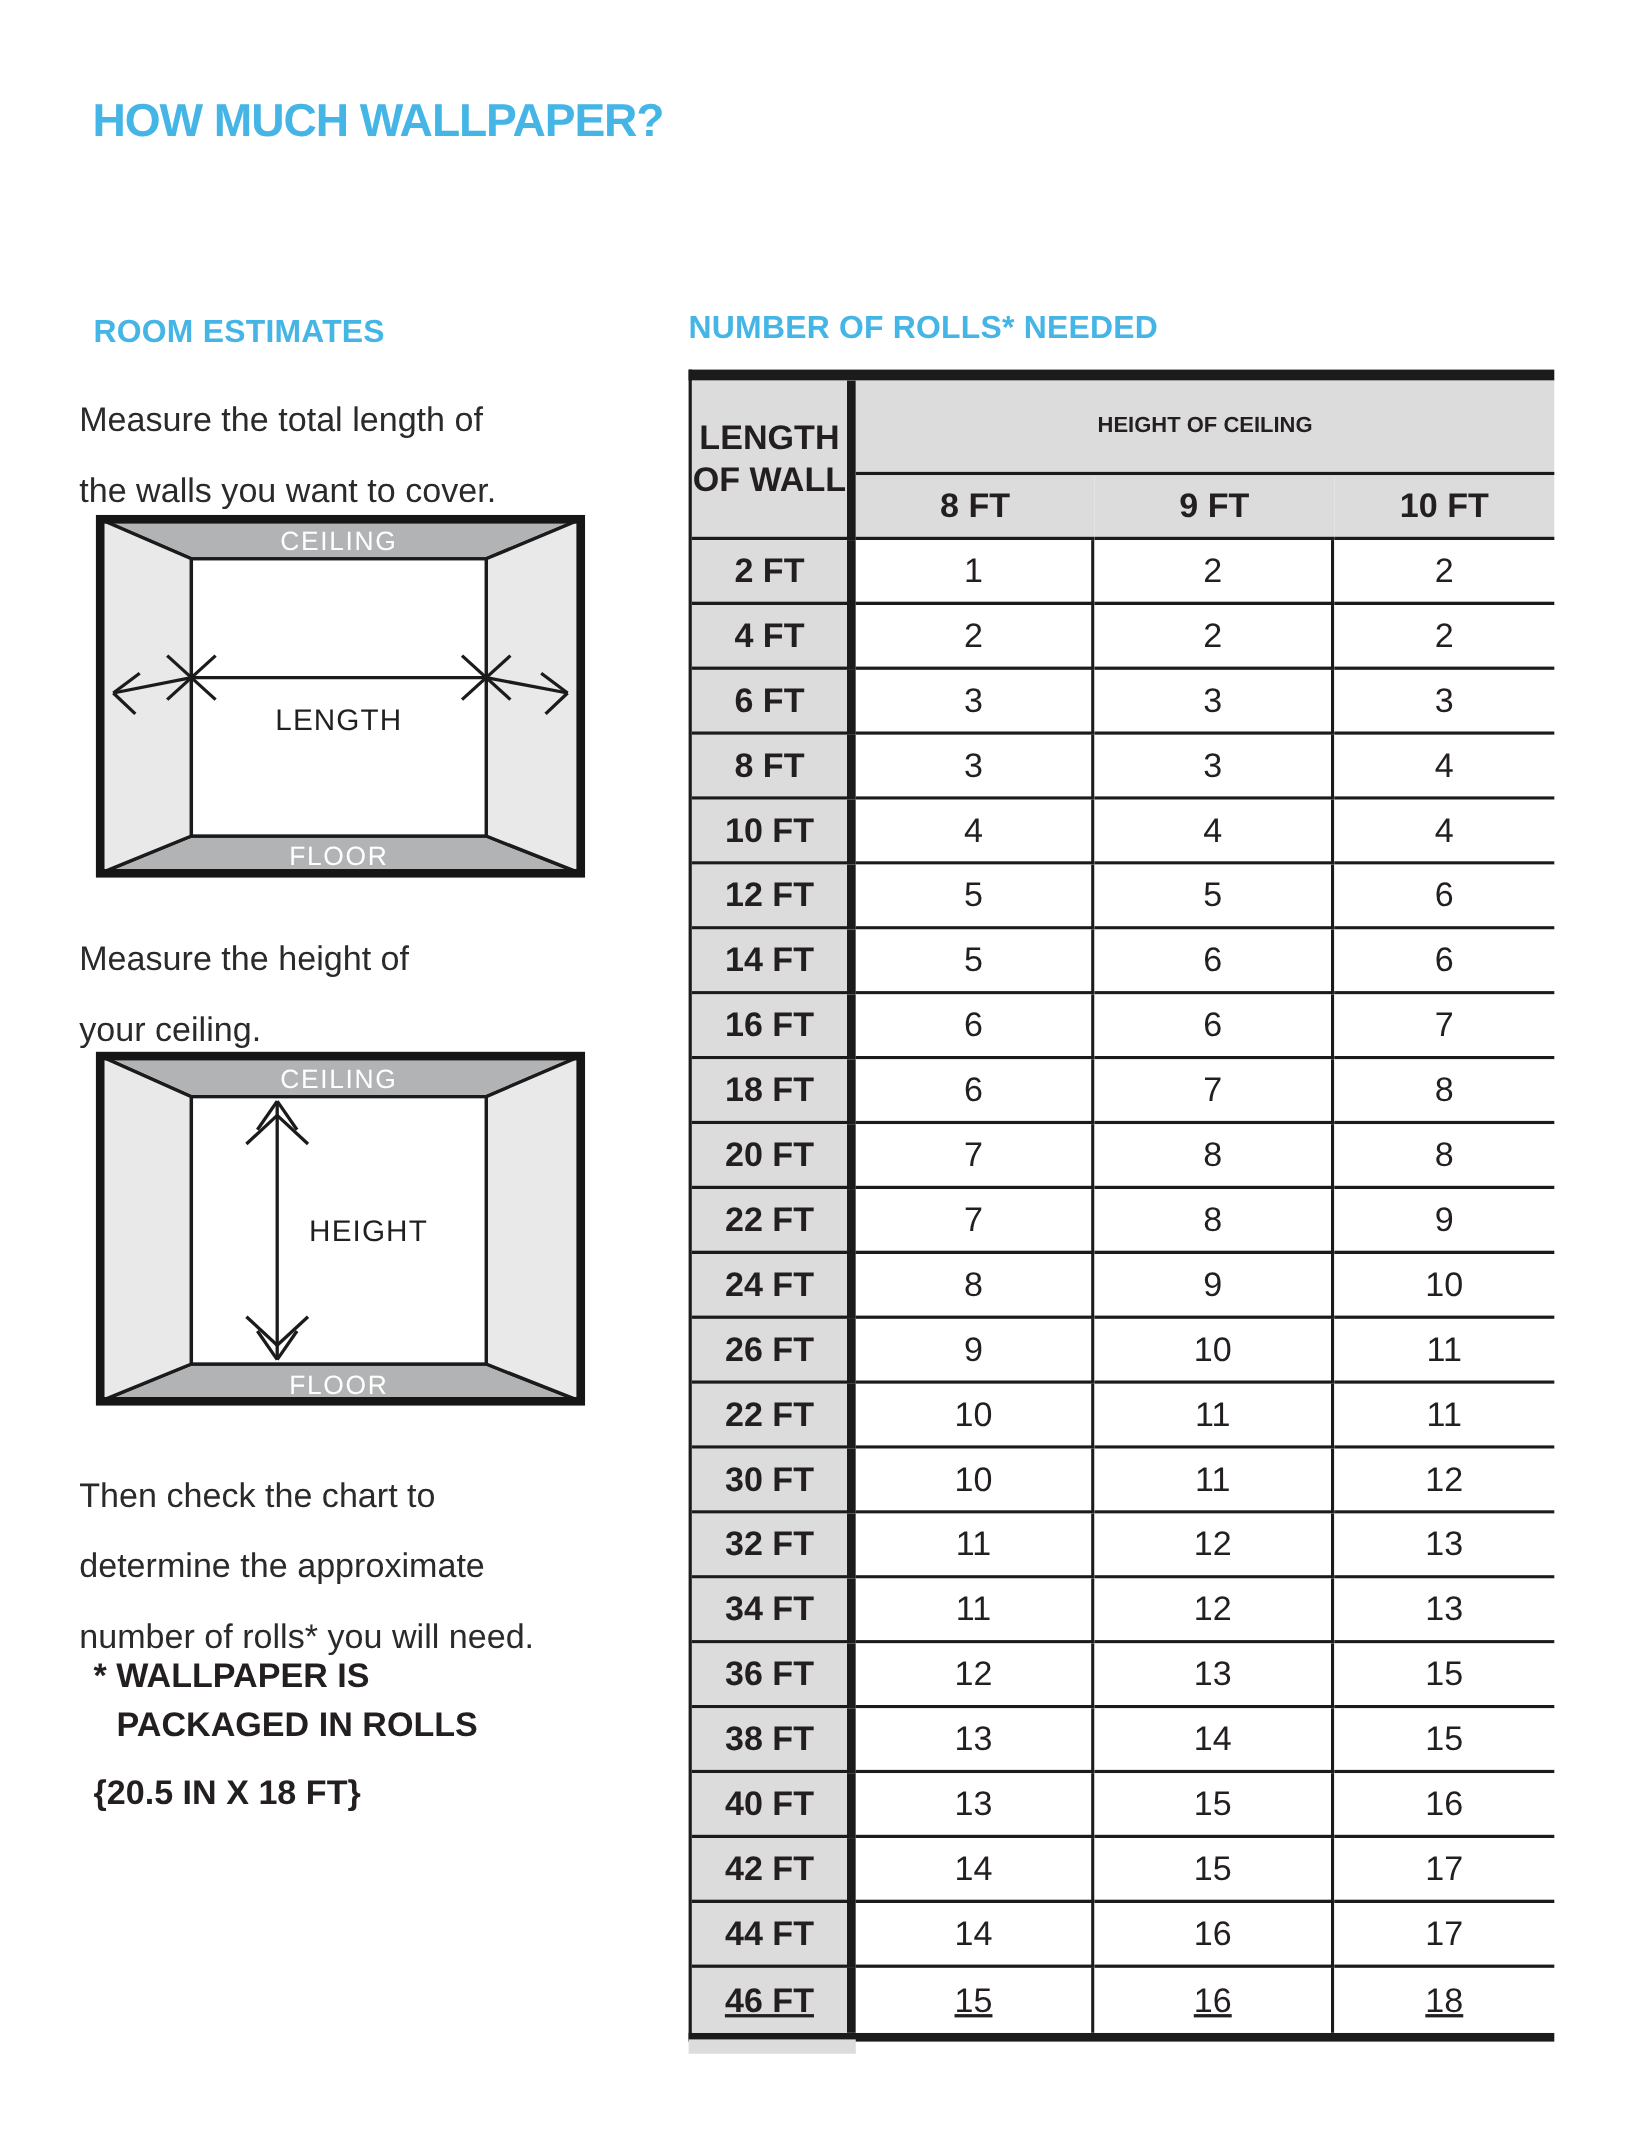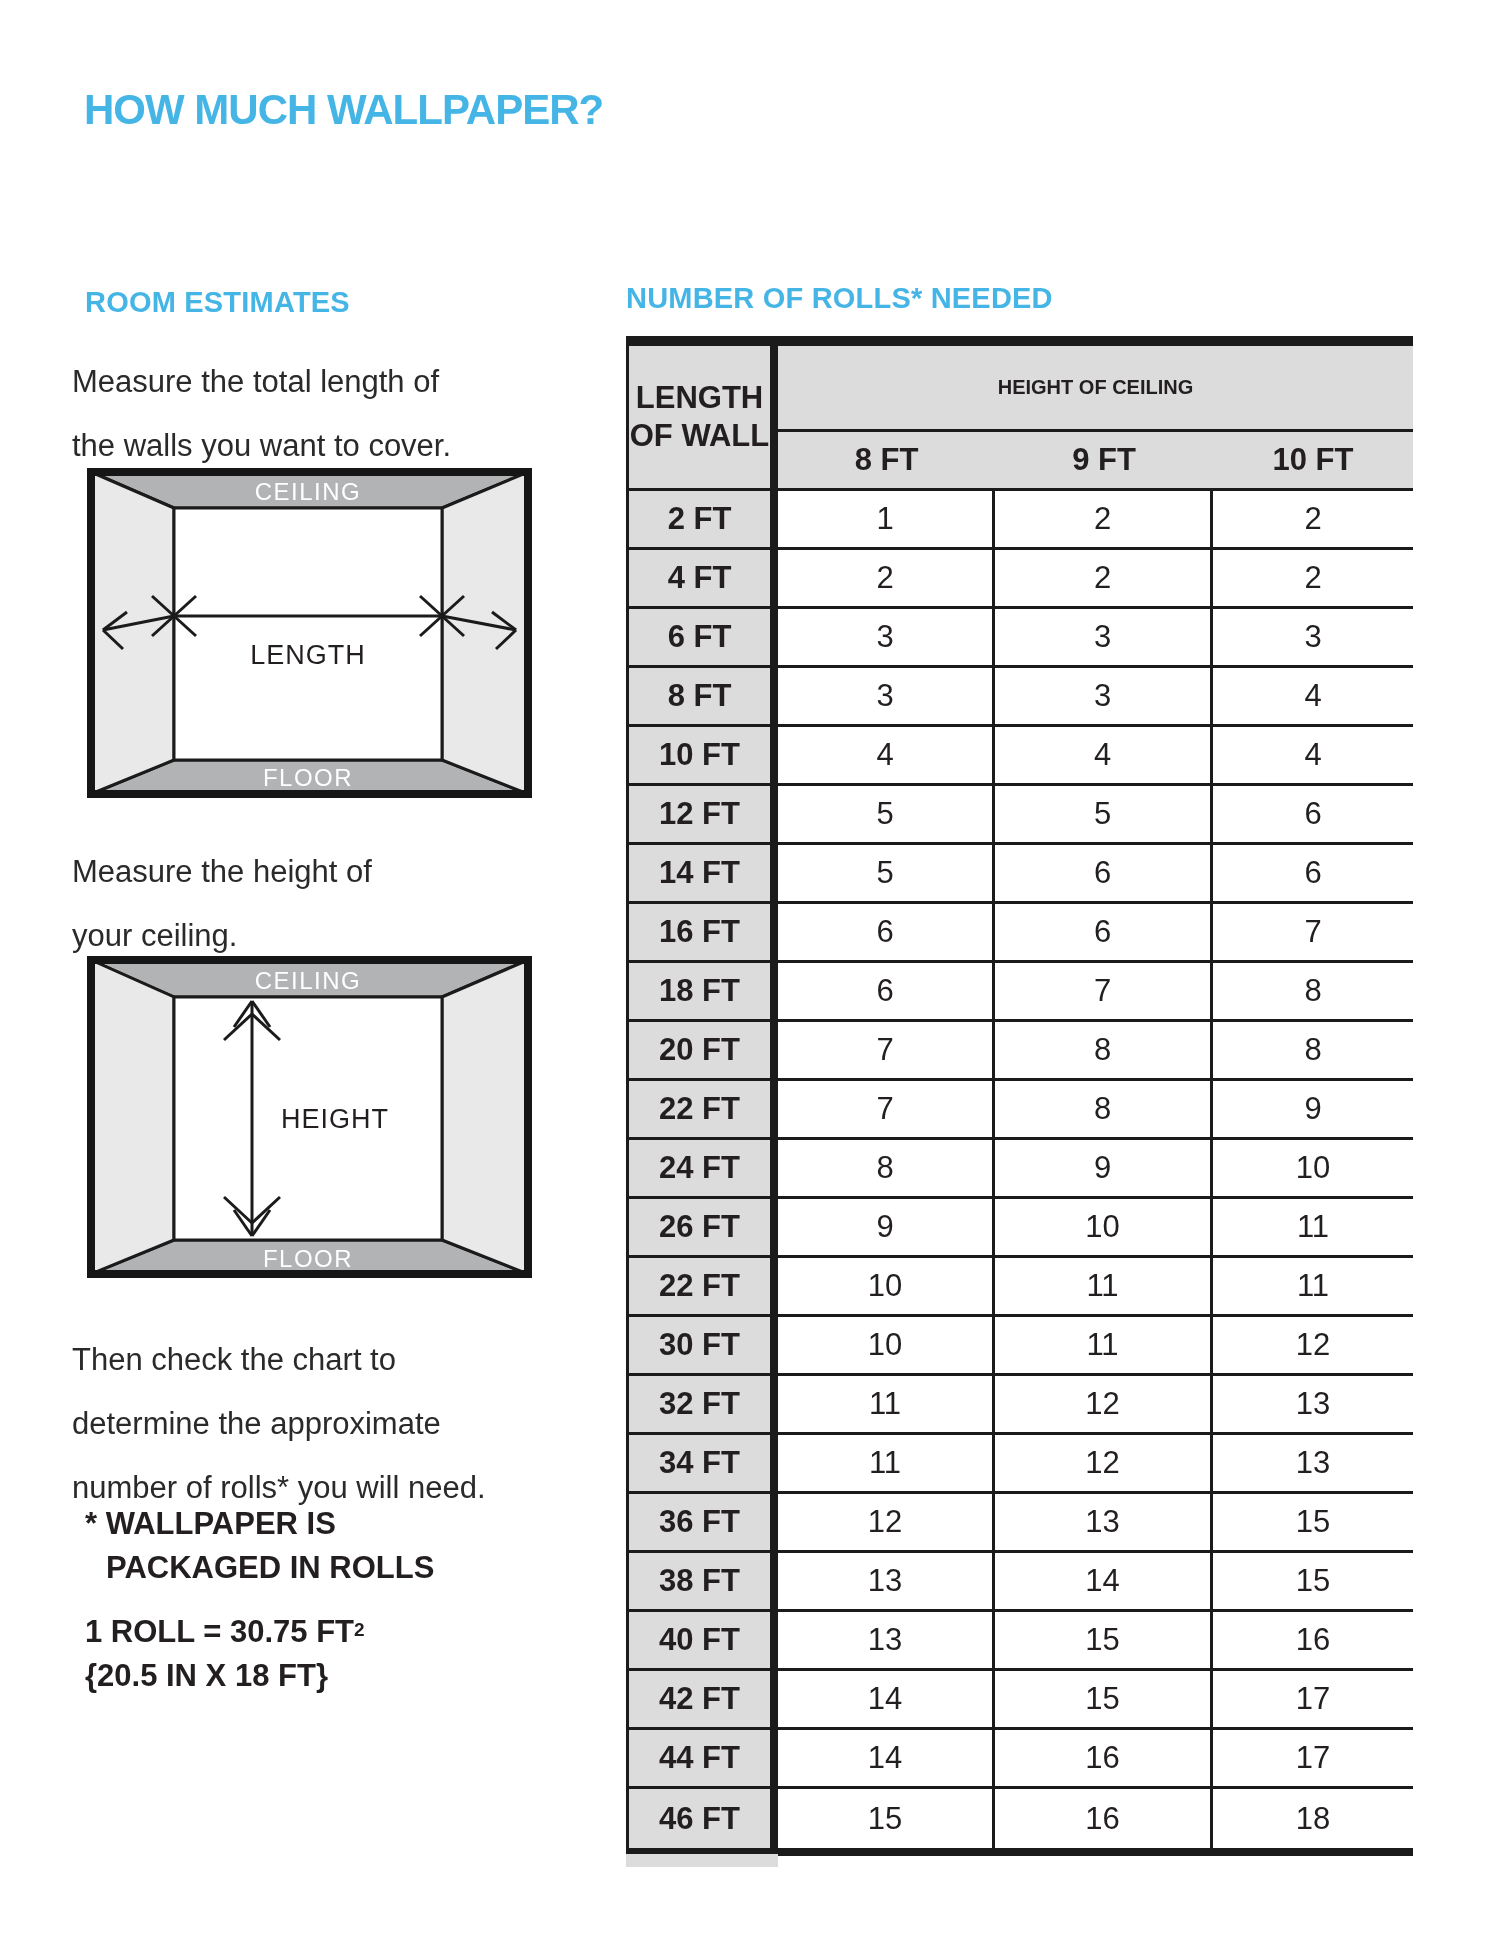--- a/index.html
+++ b/index.html
@@ -58,21 +58,21 @@
     text-align:center; white-space:pre-line; line-height:38px; font-size:31px;
   }
   .heightceil { grid-column:2 / 5; grid-row:1; border-bottom:3px solid #1b1b1b; font-size:20px; }
   .subh { grid-row:2; border-bottom:3px solid #1b1b1b; }
   .rh {
     background:#dcdcdd; font-weight:bold;
     border-right:8px solid #1b1b1b; border-bottom:3px solid #1b1b1b;
   }
   .dc { background:#ffffff; border-bottom:3px solid #1b1b1b; }
   .dc.c0, .dc.c1 { border-right:3px solid #1b1b1b; }
-  .rolltable > .cell:nth-last-child(-n+4) { border-bottom:none; }
+  .rolltable > .cell:nth-last-child(-n+4) { border-bottom:none;text-decoration:underline; }
   .gray-tab {
     position:absolute; left:626px; top:1854px; width:152px; height:13px; background:#dcdcdd;
   }
   svg text { font-family:"Liberation Sans", sans-serif; }
 </style>
 </head>
 <body>
 
 <div class="page">
 
@@ -141,21 +141,20 @@
   <div class="para p3">Then check the chart to
 determine the approximate
 number of rolls* you will need.</div>
 
   <div class="footnote">
     <div class="ln1">* WALLPAPER IS</div>
     <div class="ln2">PACKAGED IN ROLLS</div>
   </div>
 
   <div class="rollinfo">
-    <div><span>1 ROLL = 30.75 FT</span><sup>2</sup></div>
     <div>{20.5 IN X 18 FT}</div>
   </div>
 
   <div class="sec-head rolls-head">NUMBER OF ROLLS* NEEDED</div>
 
   <div class="rolltable" id="rolltable">
     <div class="cell hcell lenwall">LENGTH
 OF WALL</div>
     <div class="cell hcell heightceil">HEIGHT OF CEILING</div>
     <div class="cell hcell subh">8 FT</div>

